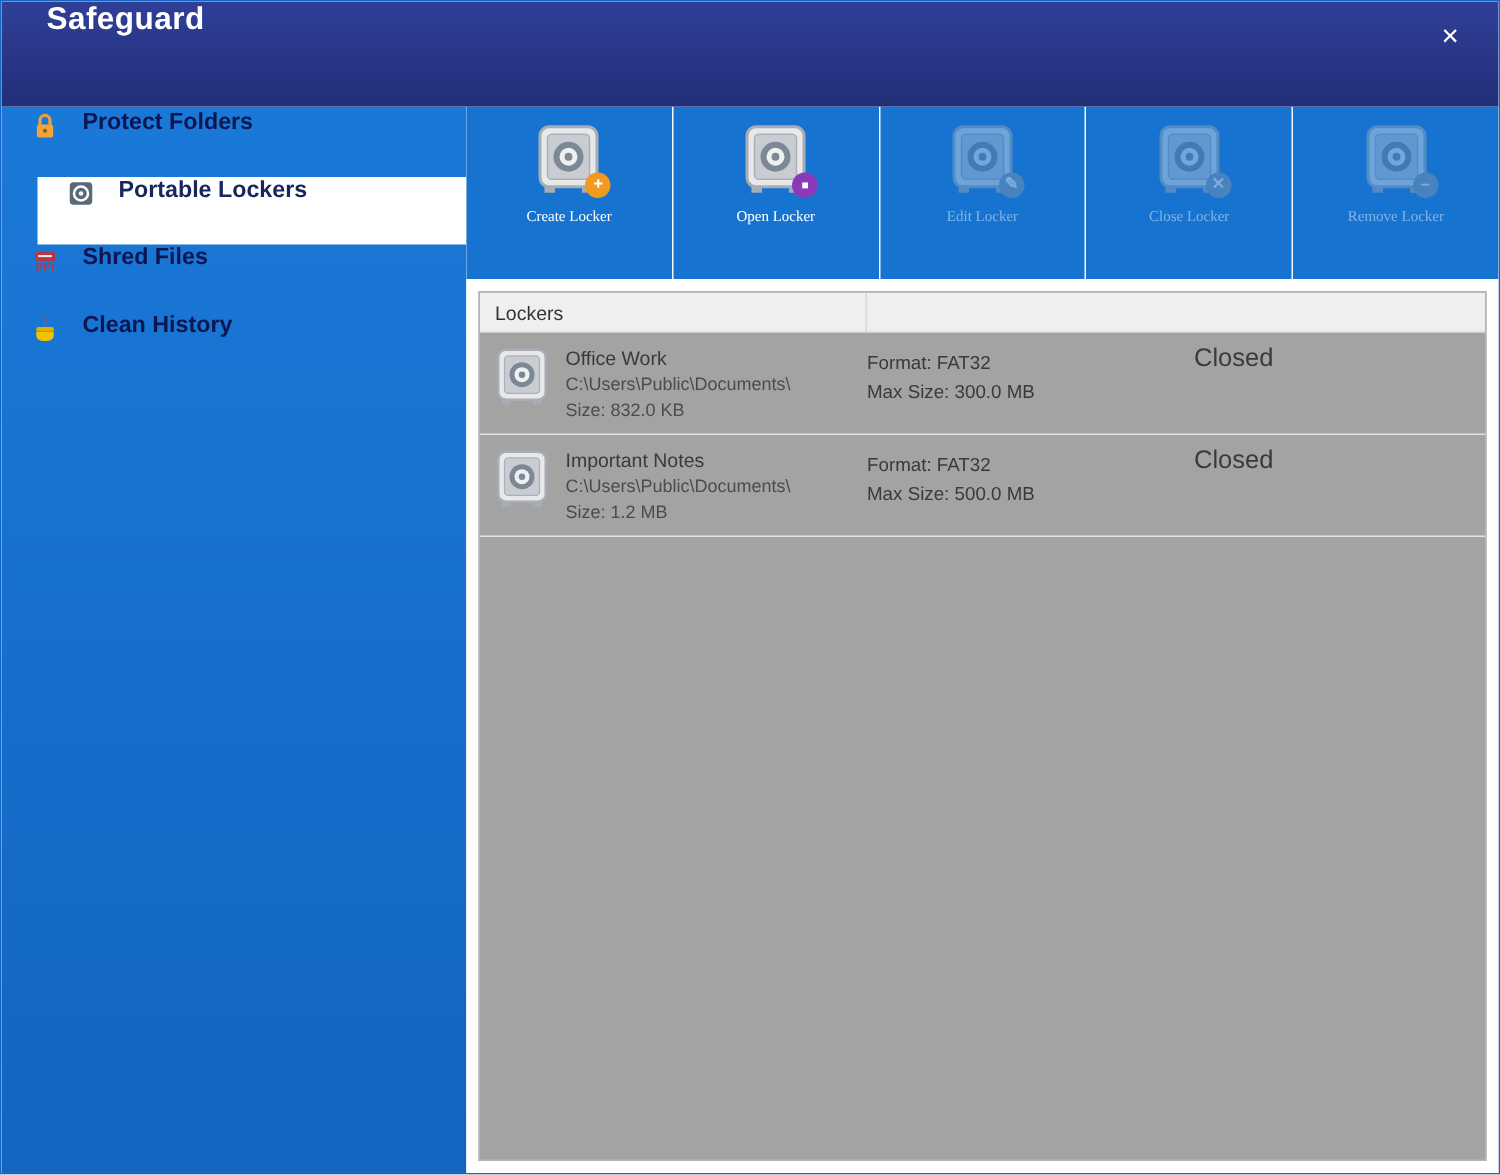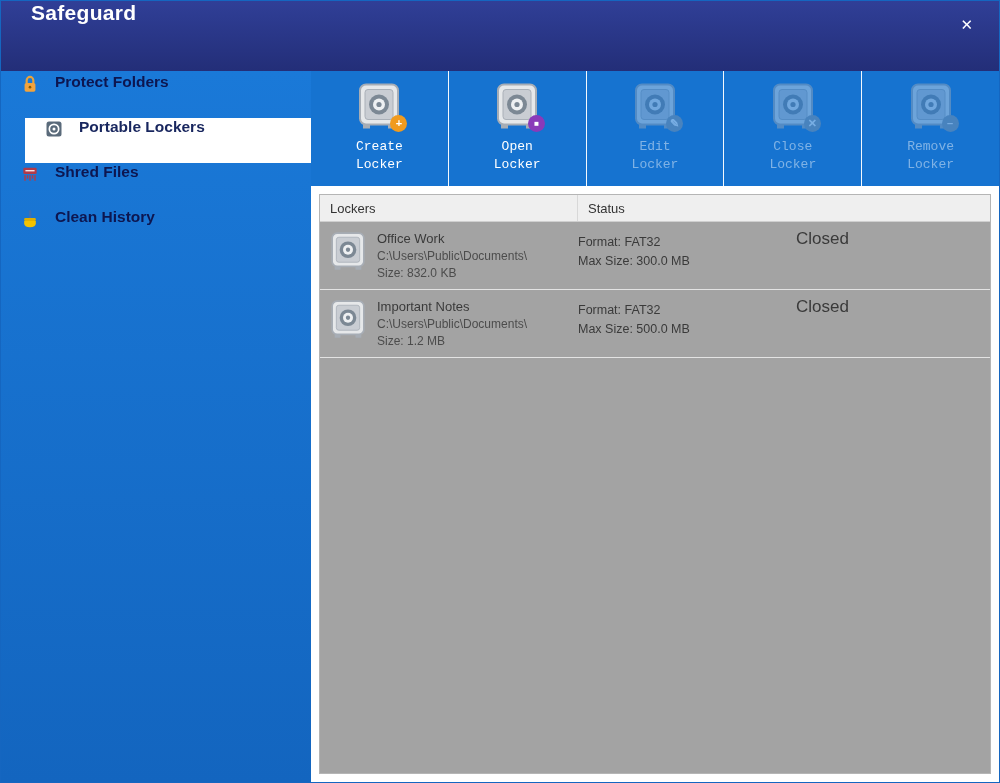--- a/index.html
+++ b/index.html
@@ -30,22 +30,22 @@
 
   
   .toolbar { height:115px; flex:0 0 115px; background:#1673d0; display:flex; }
   .tbtn { flex:1; display:flex; flex-direction:column; align-items:center; padding-top:11px;
           border-right:1px solid rgba(255,255,255,.95); cursor:pointer; background:transparent; border-top:none; border-bottom:none; border-left:none; }
   .tbtn:last-child { border-right:none; }
   .icon-wrap { position:relative; width:48px; height:48px; }
   .tbtn.disabled .icon-wrap { opacity:.42; }
   .badge { position:absolute; right:-4px; bottom:-2px; width:17px; height:17px; border-radius:50%;
            color:#fff; font-size:11px; line-height:17px; text-align:center; font-weight:bold; }
-  .tbtn-label { margin-top:8px; color:#ffffff; font-size:13px; line-height:1.4; text-align:center; width:72px;
-                font-family:Liberation Mono, monospace; }
+  .tbtn-label { margin-top:8px; color:#ffffff; font-size:10px; line-height:1.4; text-align:center; width:72px;
+                font-family:Liberation Serif, serif; }
   .tbtn.disabled .tbtn-label { color:rgba(255,255,255,.45); }
 
   
   .content { flex:1; padding:8px; background:#ffffff; min-height:0; }
   .panel { height:100%; border:1px solid #b5b5b5; display:flex; flex-direction:column; overflow:hidden; background:#a3a3a3; }
   .thead { display:flex; background:#efefef; border-bottom:1px solid #cfcfcf; height:27px; flex:0 0 27px;
            font-size:13px; color:#333333; }
   .th { display:flex; align-items:center; padding-left:10px; border-right:1px solid #d8d8d8; height:100%; cursor:pointer; }
   .col-lockers { width:258px; flex:0 0 258px; }
   .col-details { width:205px; flex:0 0 205px; }
@@ -202,21 +202,20 @@
           <span class="tbtn-label">Remove Locker</span>
         </button>
 
       </div>
 
       <div class="content">
         <div class="panel">
 
           <div class="thead">
             <div class="th col-lockers">Lockers</div>
-            <div class="th col-status">Status</div>
           </div>
 
           <div class="tbody">
 
             <div class="trow">
               <div class="cell-locker">
                 <svg class="row-icon">
                     <use href="#safe"></use>
                   </svg>
                 <div class="locker-text">

